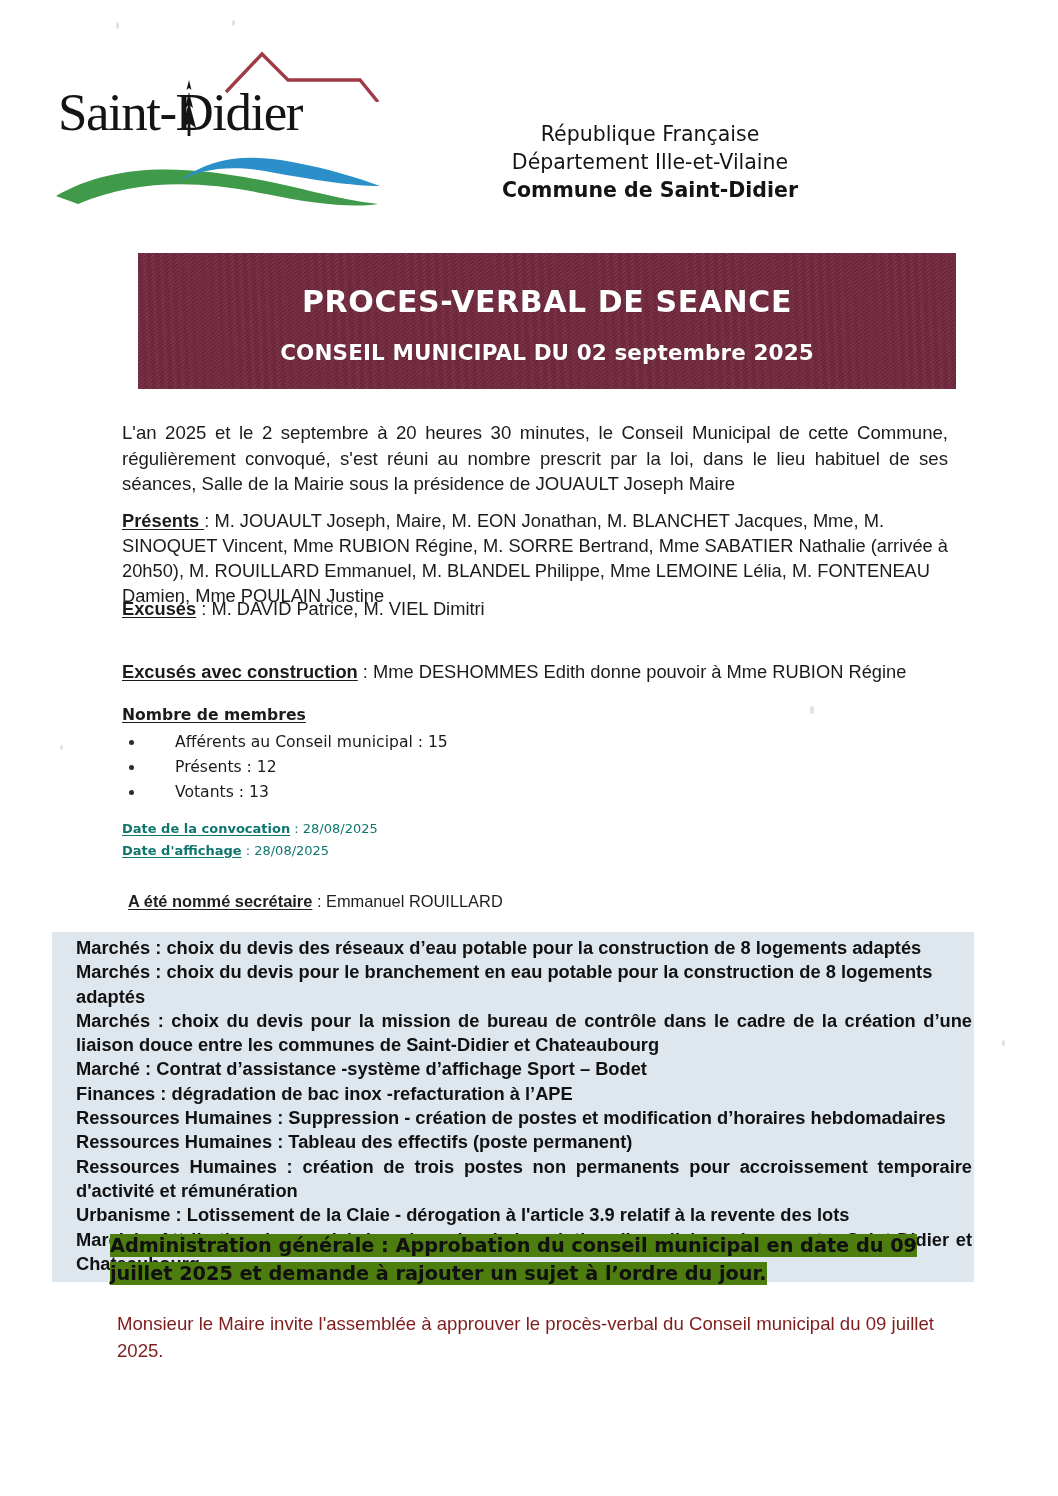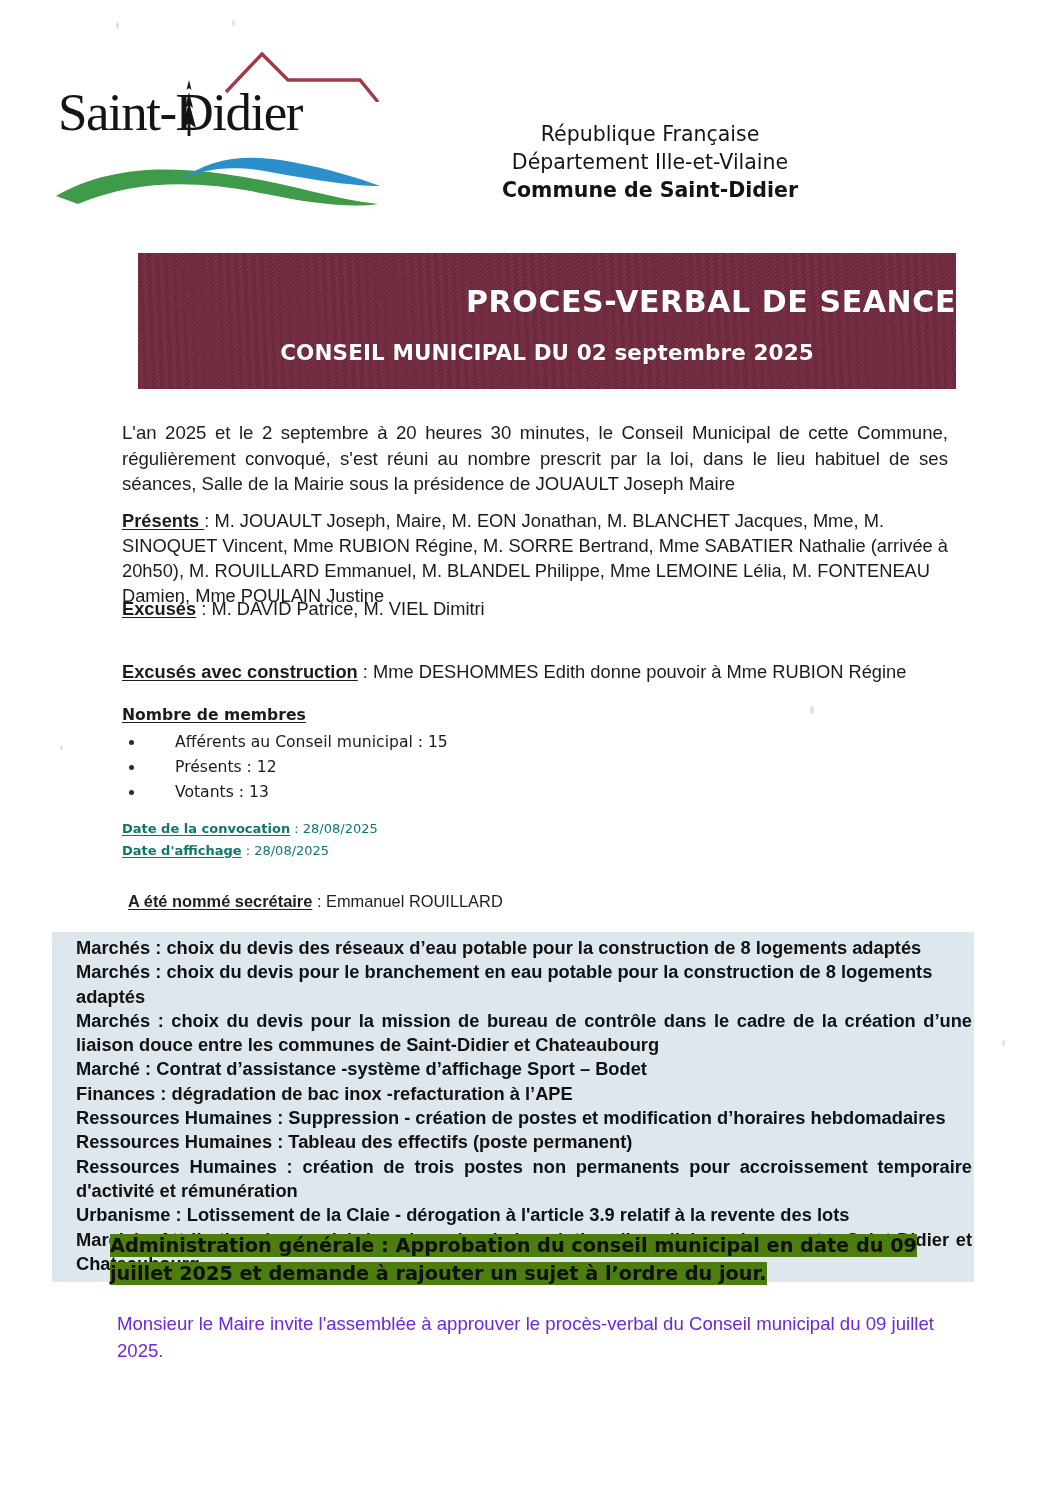--- a/index.html
+++ b/index.html
@@ -94,21 +94,20 @@
     color: #ffffff;
     text-align: center;
   }
   .banner-title {
     margin-top: 31px;
     font-family: "DejaVu Sans", sans-serif;
     font-size: 30px;
     font-weight: 700;
     letter-spacing: .6px;
     text-shadow: 0 0 1px rgba(0,0,0,.35);
-    text-align: right;
   }
   .banner-sub {
     margin-top: 21px;
     font-family: "DejaVu Sans", sans-serif;
     font-size: 21.5px;
     font-weight: 700;
     letter-spacing: .1px;
     text-shadow: 0 0 1px rgba(0,0,0,.35);
   }
 
@@ -266,21 +265,21 @@
   
   .closing {
     position: absolute;
     left: 117px;
     top: 1310px;
     width: 830px;
     font-family: "Liberation Sans Narrow", "Liberation Sans", sans-serif;
     font-stretch: condensed;
     font-size: 18.6px;
     line-height: 27px;
-    color: #6d28d9;
+    color: #7f1d1d;
   }
 </style>
 </head>
 <body>
 
 <div class="page">
 
   <div class="speck" style="left:116px;top:22px;width:3px;height:7px;"></div>
   <div class="speck" style="left:232px;top:20px;width:3px;height:6px;"></div>
   <div class="speck" style="left:810px;top:706px;width:4px;height:8px;"></div>

